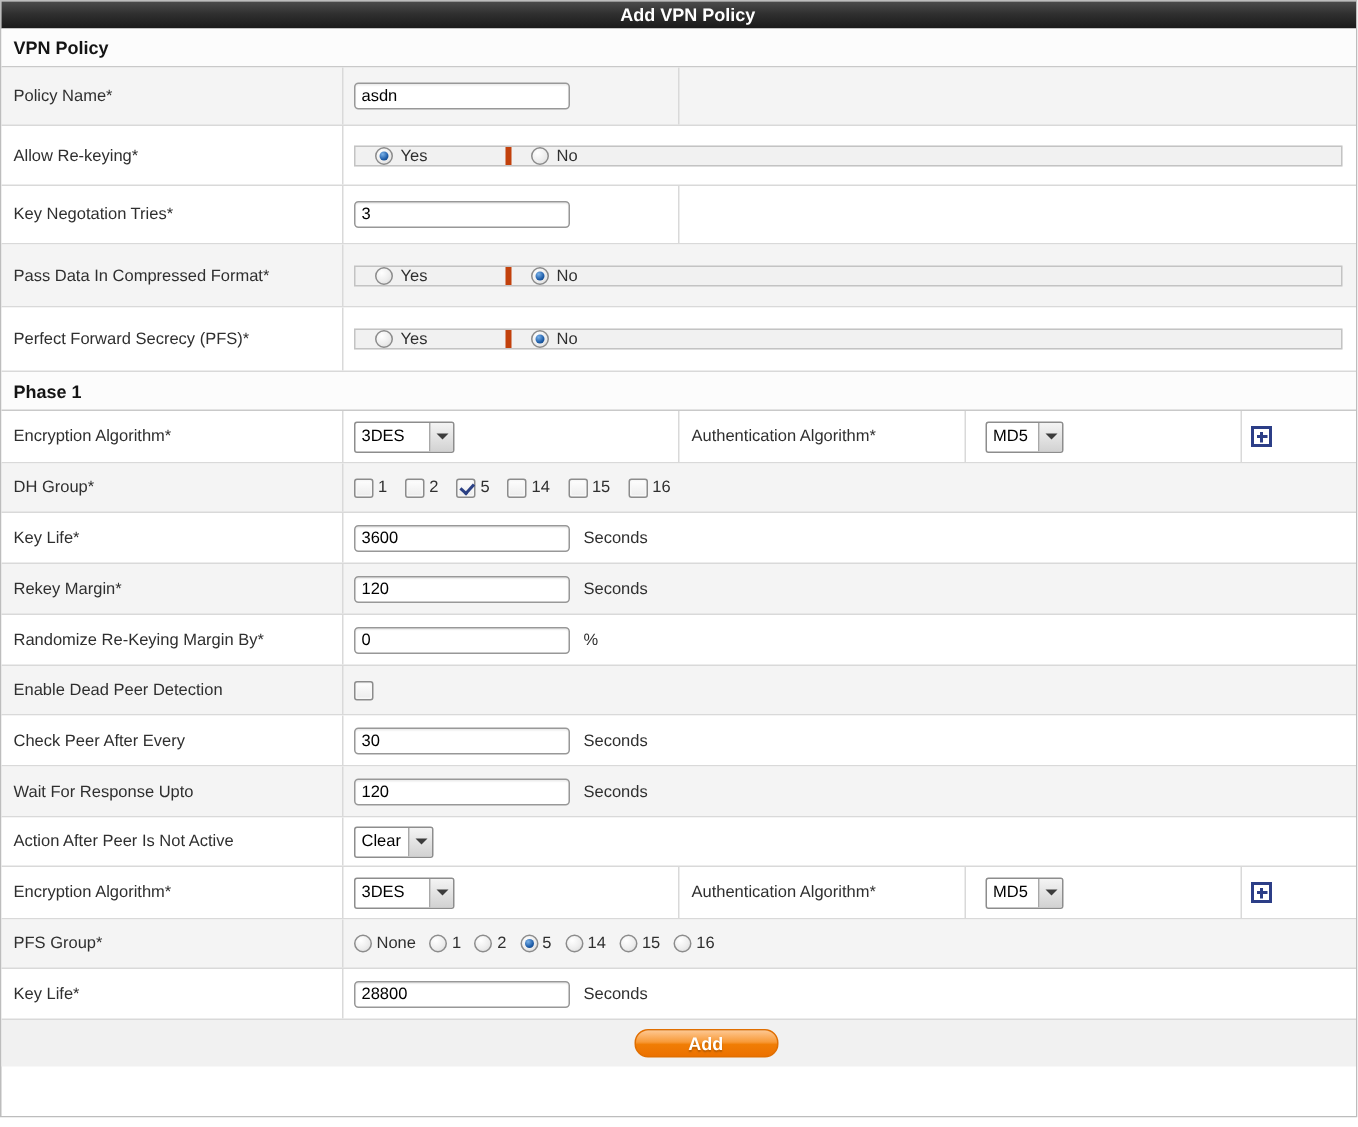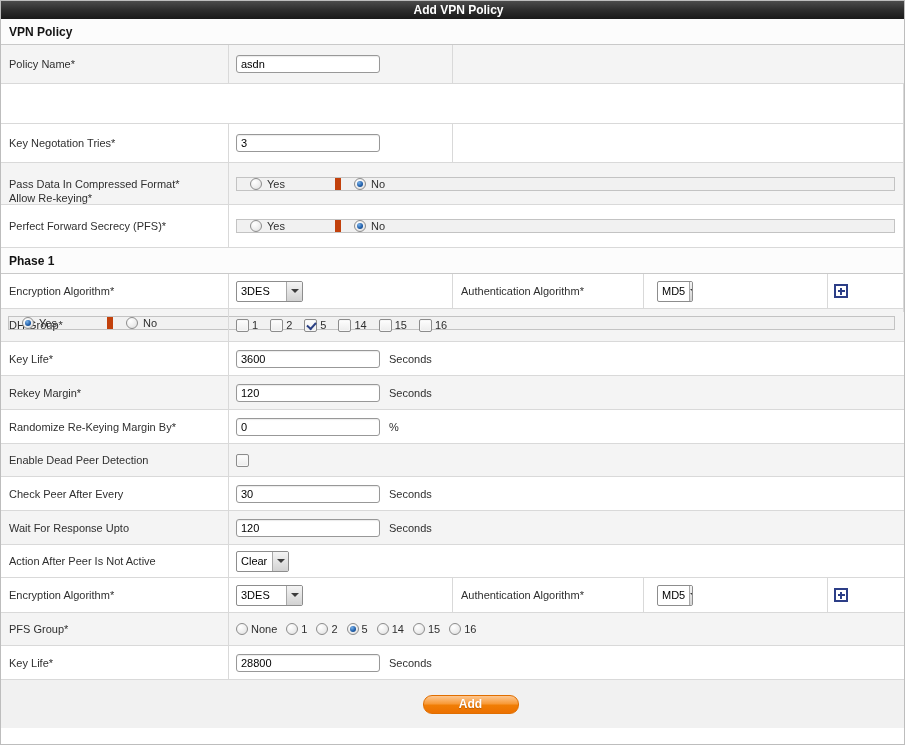--- a/index.html
+++ b/index.html
@@ -80,21 +80,21 @@
     align-items: center;
     padding-left: 13px;
   }
   .plus-cell {
     flex: 1;
     display: flex;
     align-items: center;
     padding-left: 6px;
   }
   
-  .h39 { height: 39px; } .h40 { height: 40px; flex-direction: column; } .h42 { height: 42px; }
+  .h39 { height: 39px; } .h40 { height: 40px; } .h42 { height: 42px; }
   .h43 { height: 43px; } .h35 { height: 35px; } .h33 { height: 33px; }
   .h34 { height: 34px; }
   
   .text-input {
     width: 144px;
     height: 18px;
     border: 1px solid #989898;
     border-radius: 3px;
     background: #ffffff;
     font-family: "Liberation Sans", sans-serif;
@@ -130,33 +130,33 @@
     display: flex;
     align-items: center;
     justify-content: center;
   }
   .select .select-arrow i {
     width: 0; height: 0;
     border-left: 4px solid transparent;
     border-right: 4px solid transparent;
     border-top: 4px solid #3c3c3c;
   }
-  .w67 { width: 67px; } .w52 { width: 36px; } .w53 { width: 53px; }
+  .w67 { width: 67px; } .w52 { width: 52px; } .w53 { width: 53px; }
   
   .radio-box {
     flex: 1;
     display: flex;
     align-items: stretch;
     border: 1px solid #c3c3c3;
     background: #f1f1f1;
     margin: 4px 9px 4px 0;
   }
   .radio-box .opt-a {
     flex: 0 0 104px;
-    border-right: 6px solid #c2410c;
+    border-right: 4px solid #c2410c;
     display: flex;
     align-items: flex-start;
     padding-left: 13px;
     gap: 5px;
   }
   .radio-box .opt-b {
     flex: 1;
     display: flex;
     align-items: center;
     padding-left: 13px;
@@ -221,21 +221,21 @@
   }
   .plus-icon::after {
     content: "";
     position: absolute;
     left: 4px; top: 1.5px;
     width: 2px; height: 7px;
     background: #2c3e87;
   }
   
   .footer-row {
-    height: 48px;
+    height: 31px;
     background: #f1f1f1;
     display: flex;
     align-items: center;
     justify-content: center;
     padding-left: 36px;
   }
   .add-button {
     width: 96px;
     height: 19px;
     border: 1px solid #e06e00;

